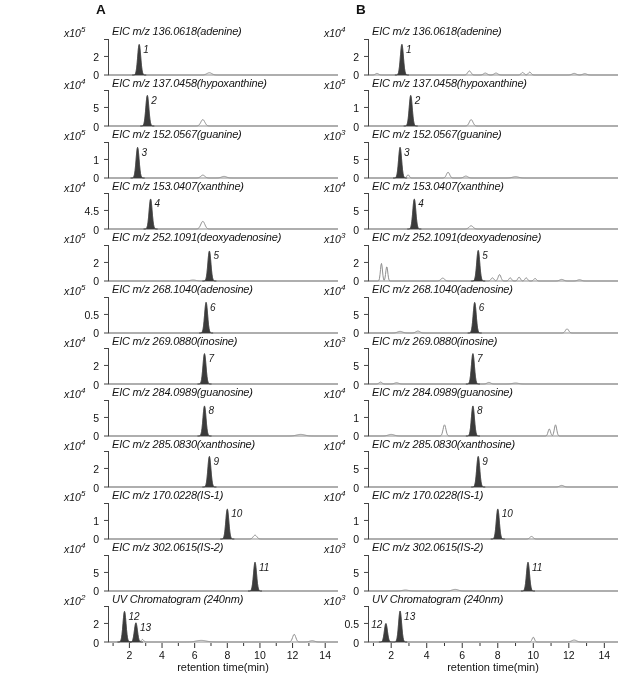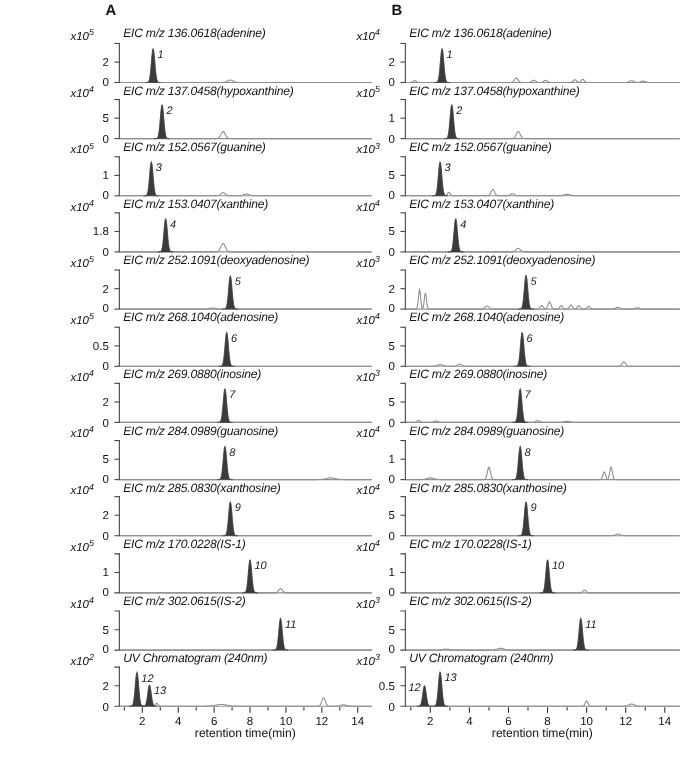--- a/index.html
+++ b/index.html
@@ -66,21 +66,21 @@
           <line x1="0.5" y1="1" x2="0.5" y2="37" stroke="#444444" stroke-width="1"></line>
           <line x1="-4" y1="1.5" x2="0.5" y2="1.5" stroke="#444444" stroke-width="1"></line>
           <line x1="-4" y1="18.44" x2="0.5" y2="18.44" stroke="#444444" stroke-width="1"></line>
           <line x1="-4" y1="37" x2="0.5" y2="37" stroke="#444444" stroke-width="1"></line>
           <text font-size="10" font-style="italic" fill="#1a1a1a" x="33.6" y="14.8">3</text>
         </svg>
         <div class="row-title" style="left: 50px; top: 1px;">EIC m/z 152.0567(guanine)</div>
       </div>
       <div class="chrom-row" style="top: 178.8px; height: 51.6px;">
         <span class="yscale" style="top: 1px;"><span>x10</span><sup>4</sup></span>
-        <div class="ytick" style="width: 37px; top: 26.5px;">1.8</div>
+        <div class="ytick" style="width: 37px; top: 26.5px;">4.5</div>
         <div class="ytick" style="width: 37px; top: 45.1px;">0</div>
         <svg class="trace-svg" width="230" height="38" style="left: 46px;">
           <line x1="0" y1="37" x2="230" y2="37" stroke="#8f8f8f" stroke-width="1"></line>
           <path d="M0.0,37.00 L0.5,37.00 L1.0,37.00 L1.5,37.00 L2.0,37.00 L2.5,37.00 L3.0,37.00 L3.5,37.00 L4.0,37.00 L4.5,37.00 L5.0,37.00 L5.5,37.00 L6.0,37.00 L6.5,37.00 L7.0,37.00 L7.5,37.00 L8.0,37.00 L8.5,37.00 L9.0,37.00 L9.5,37.00 L10.0,37.00 L10.5,37.00 L11.0,37.00 L11.5,37.00 L12.0,37.00 L12.5,37.00 L13.0,37.00 L13.5,37.00 L14.0,37.00 L14.5,37.00 L15.0,37.00 L15.5,37.00 L16.0,37.00 L16.5,37.00 L17.0,37.00 L17.5,37.00 L18.0,37.00 L18.5,37.00 L19.0,37.00 L19.5,37.00 L20.0,37.00 L20.5,37.00 L21.0,37.00 L21.5,37.00 L22.0,37.00 L22.5,37.00 L23.0,37.00 L23.5,37.00 L24.0,37.00 L24.5,37.00 L25.0,37.00 L25.5,37.00 L26.0,37.00 L26.5,37.00 L27.0,37.00 L27.5,37.00 L28.0,37.00 L28.5,37.00 L29.0,37.00 L29.5,37.00 L30.0,37.00 L30.5,37.00 L31.0,37.00 L31.5,37.00 L32.0,37.00 L32.5,37.00 L33.0,37.00 L33.5,37.00 L34.0,37.00 L34.5,37.00 L35.0,37.00 L35.5,37.00 L36.0,37.00 L36.5,36.99 L37.0,36.97 L37.5,36.91 L38.0,36.73 L38.5,36.30 L39.0,35.34 L39.5,33.49 L40.0,30.38 L40.5,25.82 L41.0,20.09 L41.5,14.13 L42.0,9.31 L42.5,7.00 L43.0,7.92 L43.5,11.77 L44.0,17.42 L44.5,23.40 L45.0,28.55 L45.5,32.30 L46.0,34.66 L46.5,35.96 L47.0,36.58 L47.5,36.85 L48.0,36.95 L48.5,36.99 L49.0,37.00 L49.5,37.00 L50.0,37.00 L50.5,37.00 L51.0,37.00 L51.5,37.00 L52.0,37.00 L52.5,37.00 L53.0,37.00 L53.5,37.00 L54.0,37.00 L54.5,37.00 L55.0,37.00 L55.5,37.00 L56.0,37.00 L56.5,37.00 L57.0,37.00 L57.5,37.00 L58.0,37.00 L58.5,37.00 L59.0,37.00 L59.5,37.00 L60.0,37.00 L60.5,37.00 L61.0,37.00 L61.5,37.00 L62.0,37.00 L62.5,37.00 L63.0,37.00 L63.5,37.00 L64.0,37.00 L64.5,37.00 L65.0,37.00 L65.5,37.00 L66.0,37.00 L66.5,37.00 L67.0,37.00 L67.5,37.00 L68.0,37.00 L68.5,37.00 L69.0,37.00 L69.5,37.00 L70.0,37.00 L70.5,37.00 L71.0,37.00 L71.5,37.00 L72.0,37.00 L72.5,37.00 L73.0,37.00 L73.5,37.00 L74.0,37.00 L74.5,37.00 L75.0,37.00 L75.5,37.00 L76.0,37.00 L76.5,37.00 L77.0,37.00 L77.5,37.00 L78.0,37.00 L78.5,37.00 L79.0,37.00 L79.5,37.00 L80.0,37.00 L80.5,37.00 L81.0,37.00 L81.5,37.00 L82.0,37.00 L82.5,37.00 L83.0,37.00 L83.5,37.00 L84.0,37.00 L84.5,37.00 L85.0,37.00 L85.5,37.00 L86.0,37.00 L86.5,37.00 L87.0,37.00 L87.5,36.99 L88.0,36.98 L88.5,36.95 L89.0,36.89 L89.5,36.78 L90.0,36.58 L90.5,36.26 L91.0,35.77 L91.5,35.07 L92.0,34.17 L92.5,33.10 L93.0,31.94 L93.5,30.84 L94.0,29.95 L94.5,29.42 L95.0,29.35 L95.5,29.74 L96.0,30.53 L96.5,31.59 L97.0,32.74 L97.5,33.86 L98.0,34.82 L98.5,35.58 L99.0,36.13 L99.5,36.50 L100.0,36.73 L100.5,36.86 L101.0,36.93 L101.5,36.97 L102.0,36.99 L102.5,37.00 L103.0,37.00 L103.5,37.00 L104.0,37.00 L104.5,37.00 L105.0,37.00 L105.5,37.00 L106.0,37.00 L106.5,37.00 L107.0,37.00 L107.5,37.00 L108.0,37.00 L108.5,37.00 L109.0,37.00 L109.5,37.00 L110.0,37.00 L110.5,37.00 L111.0,37.00 L111.5,37.00 L112.0,37.00 L112.5,37.00 L113.0,37.00 L113.5,37.00 L114.0,37.00 L114.5,37.00 L115.0,37.00 L115.5,37.00 L116.0,37.00 L116.5,37.00 L117.0,37.00 L117.5,37.00 L118.0,37.00 L118.5,37.00 L119.0,37.00 L119.5,37.00 L120.0,37.00 L120.5,37.00 L121.0,37.00 L121.5,37.00 L122.0,37.00 L122.5,37.00 L123.0,37.00 L123.5,37.00 L124.0,37.00 L124.5,37.00 L125.0,37.00 L125.5,37.00 L126.0,37.00 L126.5,37.00 L127.0,37.00 L127.5,37.00 L128.0,37.00 L128.5,37.00 L129.0,37.00 L129.5,37.00 L130.0,37.00 L130.5,37.00 L131.0,37.00 L131.5,37.00 L132.0,37.00 L132.5,37.00 L133.0,37.00 L133.5,37.00 L134.0,37.00 L134.5,37.00 L135.0,37.00 L135.5,37.00 L136.0,37.00 L136.5,37.00 L137.0,37.00 L137.5,37.00 L138.0,37.00 L138.5,37.00 L139.0,37.00 L139.5,37.00 L140.0,37.00 L140.5,37.00 L141.0,37.00 L141.5,37.00 L142.0,37.00 L142.5,37.00 L143.0,37.00 L143.5,37.00 L144.0,37.00 L144.5,37.00 L145.0,37.00 L145.5,37.00 L146.0,37.00 L146.5,37.00 L147.0,37.00 L147.5,37.00 L148.0,37.00 L148.5,37.00 L149.0,37.00 L149.5,37.00 L150.0,37.00 L150.5,37.00 L151.0,37.00 L151.5,37.00 L152.0,37.00 L152.5,37.00 L153.0,37.00 L153.5,37.00 L154.0,37.00 L154.5,37.00 L155.0,37.00 L155.5,37.00 L156.0,37.00 L156.5,37.00 L157.0,37.00 L157.5,37.00 L158.0,37.00 L158.5,37.00 L159.0,37.00 L159.5,37.00 L160.0,37.00 L160.5,37.00 L161.0,37.00 L161.5,37.00 L162.0,37.00 L162.5,37.00 L163.0,37.00 L163.5,37.00 L164.0,37.00 L164.5,37.00 L165.0,37.00 L165.5,37.00 L166.0,37.00 L166.5,37.00 L167.0,37.00 L167.5,37.00 L168.0,37.00 L168.5,37.00 L169.0,37.00 L169.5,37.00 L170.0,37.00 L170.5,37.00 L171.0,37.00 L171.5,37.00 L172.0,37.00 L172.5,37.00 L173.0,37.00 L173.5,37.00 L174.0,37.00 L174.5,37.00 L175.0,37.00 L175.5,37.00 L176.0,37.00 L176.5,37.00 L177.0,37.00 L177.5,37.00 L178.0,37.00 L178.5,37.00 L179.0,37.00 L179.5,37.00 L180.0,37.00 L180.5,37.00 L181.0,37.00 L181.5,37.00 L182.0,37.00 L182.5,37.00 L183.0,37.00 L183.5,37.00 L184.0,37.00 L184.5,37.00 L185.0,37.00 L185.5,37.00 L186.0,37.00 L186.5,37.00 L187.0,37.00 L187.5,37.00 L188.0,37.00 L188.5,37.00 L189.0,37.00 L189.5,37.00 L190.0,37.00 L190.5,37.00 L191.0,37.00 L191.5,37.00 L192.0,37.00 L192.5,37.00 L193.0,37.00 L193.5,37.00 L194.0,37.00 L194.5,37.00 L195.0,37.00 L195.5,37.00 L196.0,37.00 L196.5,37.00 L197.0,37.00 L197.5,37.00 L198.0,37.00 L198.5,37.00 L199.0,37.00 L199.5,37.00 L200.0,37.00 L200.5,37.00 L201.0,37.00 L201.5,37.00 L202.0,37.00 L202.5,37.00 L203.0,37.00 L203.5,37.00 L204.0,37.00 L204.5,37.00 L205.0,37.00 L205.5,37.00 L206.0,37.00 L206.5,37.00 L207.0,37.00 L207.5,37.00 L208.0,37.00 L208.5,37.00 L209.0,37.00 L209.5,37.00 L210.0,37.00 L210.5,37.00 L211.0,37.00 L211.5,37.00 L212.0,37.00 L212.5,37.00 L213.0,37.00 L213.5,37.00 L214.0,37.00 L214.5,37.00 L215.0,37.00 L215.5,37.00 L216.0,37.00 L216.5,37.00 L217.0,37.00 L217.5,37.00 L218.0,37.00 L218.5,37.00 L219.0,37.00 L219.5,37.00 L220.0,37.00 L220.5,37.00 L221.0,37.00 L221.5,37.00 L222.0,37.00 L222.5,37.00 L223.0,37.00 L223.5,37.00 L224.0,37.00 L224.5,37.00 L225.0,37.00 L225.5,37.00 L226.0,37.00 L226.5,37.00 L227.0,37.00 L227.5,37.00 L228.0,37.00 L228.5,37.00 L229.0,37.00 L229.5,37.00 L230.0,37.00" fill="none" stroke="#8f8f8f" stroke-width="1"></path>
           <path d="M35.6,37 L35.6,37.00 L36.1,37.00 L36.6,36.99 L37.1,36.96 L37.6,36.88 L38.1,36.67 L38.6,36.14 L39.1,35.02 L39.6,32.93 L40.1,29.50 L40.6,24.63 L41.1,18.76 L41.6,12.91 L42.1,8.55 L42.6,6.92 L43.1,8.55 L43.6,12.91 L44.1,18.76 L44.6,24.63 L45.1,29.50 L45.6,32.93 L46.1,35.02 L46.6,36.14 L47.1,36.67 L47.6,36.88 L48.1,36.96 L48.6,36.99 L49.1,37.00 L49.6,37.00 L49.6,37 Z" fill="#3b3b3b" stroke="#3b3b3b" stroke-width="0.5"></path>
           <line x1="0.5" y1="1" x2="0.5" y2="37" stroke="#444444" stroke-width="1"></line>
           <line x1="-4" y1="1.5" x2="0.5" y2="1.5" stroke="#444444" stroke-width="1"></line>
           <line x1="-4" y1="18.44" x2="0.5" y2="18.44" stroke="#444444" stroke-width="1"></line>
           <line x1="-4" y1="37" x2="0.5" y2="37" stroke="#444444" stroke-width="1"></line>
           <text font-size="10" font-style="italic" fill="#1a1a1a" x="46.6" y="15.4">4</text>

